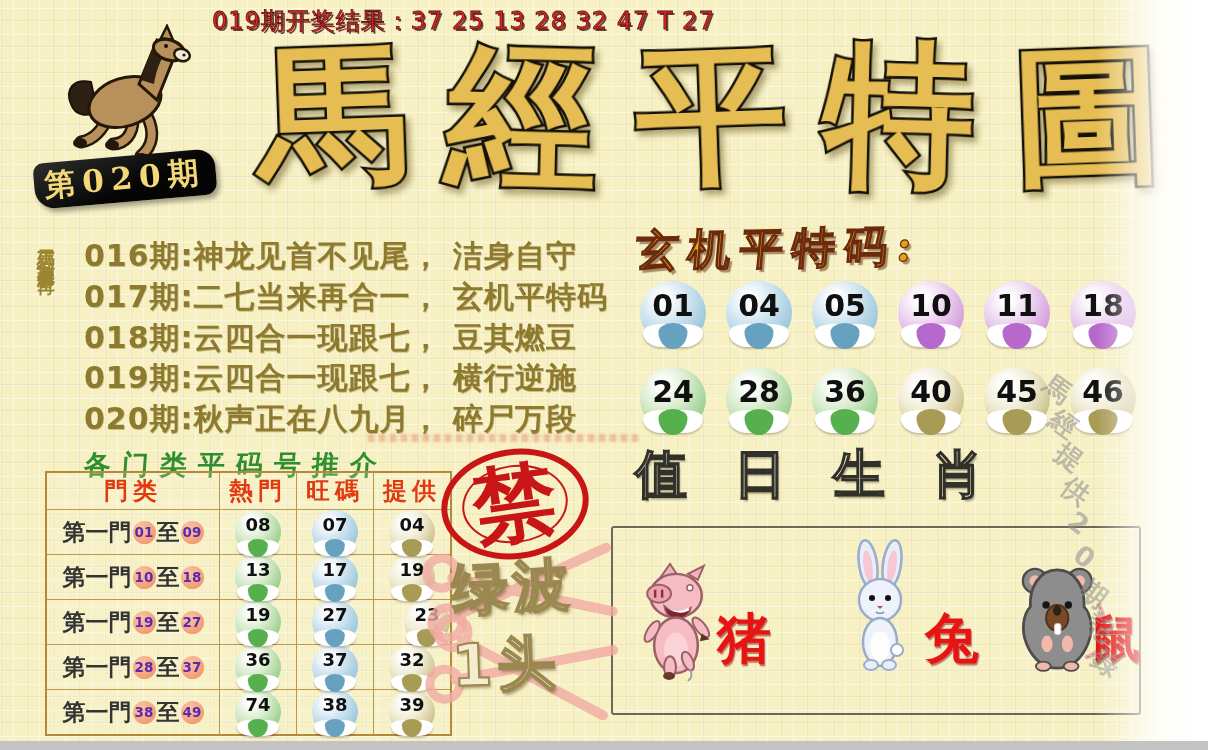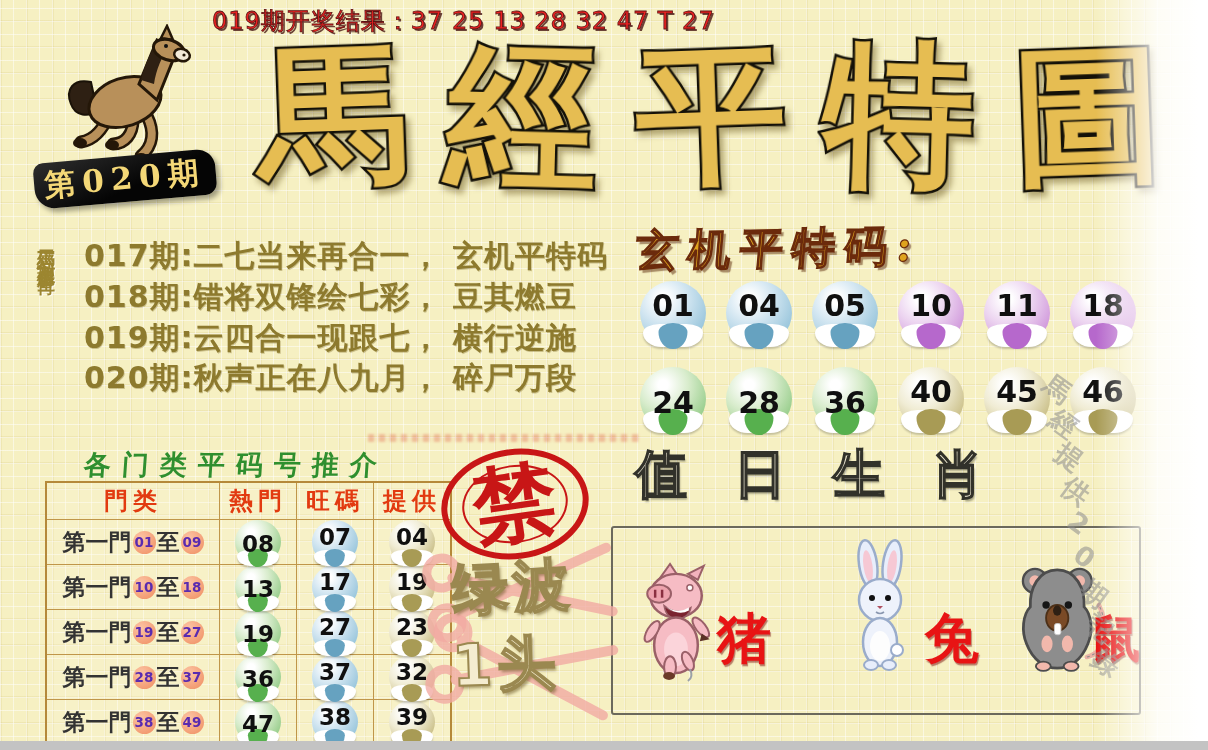--- a/index.html
+++ b/index.html
@@ -41,21 +41,21 @@
     font-size:18px;font-weight:bold;color:#9c8630;letter-spacing:3.5px;
     text-shadow:1px 1px 0 rgba(255,255,255,.7);}
   .verses{left:84px;top:236px;line-height:40.8px;white-space:nowrap;}
   .verse-line{font-size:30px;font-weight:bold;color:#8d7a2e;letter-spacing:1px;
     text-shadow:.6px .6px 0 rgba(120,100,30,.35);}
   .faint-strip{left:368px;top:434px;width:272px;height:8px;opacity:.6;filter:blur(1px);
     background:repeating-linear-gradient(90deg, rgba(220,60,40,.45) 0 6px, rgba(220,60,40,.07) 6px 11px);}
 
   .table-title{left:84px;top:447px;font-size:27px;font-weight:bold;color:#2f8f2f;
     letter-spacing:11px;transform:skewX(-4deg);white-space:nowrap;}
-  .gate-table{left:45px;top:481px;border-collapse:collapse;background:rgba(255,252,220,.18);padding-left:20px;}
+  .gate-table{left:45px;top:471px;border-collapse:collapse;background:rgba(255,252,220,.18);padding-left:20px;}
   .gate-table,
   .gate-table th,.gate-table td{border:1.6px solid #c0964a;}
   .gate-table{border:2.5px solid #b5893a;}
   .gate-table th{width:72px;height:36px;font-size:24px;color:#e23a10;letter-spacing:5px;font-weight:bold;padding:0 2px;}
   .gate-table th.gcol{width:168px;}
   .gate-table td{height:38px;text-align:center;padding:0;}
   .gate-cell{display:flex;align-items:center;justify-content:center;gap:1px;
     font-size:23px;font-weight:bold;color:#333;}
   .range-circle{display:inline-flex;align-items:center;justify-content:center;width:23px;height:23px;
     border-radius:50%;background:radial-gradient(circle at 35% 30%, #fcc4a4, #ef8d60);
@@ -64,26 +64,26 @@
   .ball{position:relative;width:66px;height:64px;border-radius:50%;display:flex;justify-content:center;flex:0 0 auto;}
   .ball .num{position:relative;z-index:3;margin-top:7px;font-size:30px;font-weight:bold;color:#101010;}
   .ball .cradle{position:absolute;z-index:1;bottom:-2px;left:5%;width:90%;height:36%;background:#fff;
     border-radius:45% 45% 50% 50% / 60% 60% 100% 100%;box-shadow:0 2px 2px rgba(0,0,0,.2);}
   .ball .drop{position:absolute;z-index:2;bottom:-7%;left:50%;transform:translateX(-50%);
     width:44%;height:42%;border-radius:50% 50% 50% 50% / 35% 35% 65% 65%;}
   .ball.blue{background:radial-gradient(circle at 35% 28%, #fff 8%, #cfe4f0 40%, #8fc0d8 85%, #6ea7c4 100%);}
   .ball.blue .drop{background:#66a2c0;}
   .ball.purple{background:radial-gradient(circle at 35% 28%, #fff 8%, #ecd4f0 40%, #cc8fd8 85%, #b668cc 100%);}
   .ball.purple .drop{background:#b668cc;}
-  .ball.green{background:radial-gradient(circle at 35% 28%, #fff 8%, #d8eccc 40%, #8cc880 85%, #57b04e 100%);align-items:center;}
+  .ball.green{background:radial-gradient(circle at 35% 28%, #fff 8%, #d8eccc 40%, #8cc880 85%, #57b04e 100%);}
   .ball.green .drop{background:#57b04e;}
   .ball.khaki{background:radial-gradient(circle at 35% 28%, #fff 8%, #f0ecd4 40%, #c4b87c 85%, #a89b55 100%);}
   .ball.khaki .drop{background:#a89b55;}
   .ball.small{width:46px;height:44px;}
-  .ball.small .num{margin-top:4px;font-size:23px;}
+  .ball.small .num{margin-top:4px;font-size:18px;}
 
   .mystery-title{left:636px;top:220px;font-size:43px;font-weight:bold;color:#dfa31d;white-space:nowrap;
     font-family:"DejaVu Serif","Liberation Serif",serif;-webkit-text-stroke:1.2px #6b2a0c;
     letter-spacing:9px;transform:skewX(-6deg) rotate(-1deg);text-shadow:3px 3px 1px rgba(90,40,10,.5);}
   .ball-row{display:flex;gap:20px;}
   .ball-row.r0{left:640px;top:281px;}
   .ball-row.r1{left:640px;top:367px;}
 
   .stamp{left:441px;top:449px;width:148px;height:110px;transform:rotate(-8deg);z-index:7;}
   .stamp-outer{width:100%;height:100%;border:6px solid #c81616;border-radius:50%;
@@ -156,22 +156,23 @@
       <span class="tchar">馬</span>
       <span class="tchar">經</span>
       <span class="tchar">平</span>
       <span class="tchar">特</span>
       <span class="tchar">圖</span>
     </div>
 
   <div class="abs side-motto">馬經一句玄機解生肖</div>
 
   <div class="abs verses" id="verse-list">
+      <div class="verse-line">016期:神龙见首不见尾， 洁身自守</div>
       <div class="verse-line">017期:二七当来再合一， 玄机平特码</div>
-      <div class="verse-line">018期:错将双锋绘七彩， 豆其燃豆</div>
+      <div class="verse-line">018期:云四合一现跟七， 豆其燃豆</div>
       <div class="verse-line">019期:云四合一现跟七， 横行逆施</div>
       <div class="verse-line">020期:秋声正在八九月， 碎尸万段</div>
     </div>
 
   <div class="abs faint-strip"></div>
 
   <div class="abs table-title">各门类平码号推介</div>
 
   <table class="abs gate-table">
     <thead>
@@ -278,21 +279,21 @@
           <td>
             <div style="display: flex; justify-content: center;">
               <div class="ball blue small">
                 <div class="cradle"></div>
                 <div class="drop"></div>
                 <div class="num">27</div>
               </div>
             </div>
           </td>
           <td>
-            <div style="display: flex; justify-content: center;">
+            <div style="display: flex; justify-content: flex-end;">
               <div class="ball khaki small">
                 <div class="cradle"></div>
                 <div class="drop"></div>
                 <div class="num">23</div>
               </div>
             </div>
           </td>
         </tr>
         <tr>
           <td>
@@ -338,21 +339,21 @@
               <span class="range-circle">38</span>
               <span>至</span>
               <span class="range-circle">49</span>
             </div>
           </td>
           <td>
             <div style="display: flex; justify-content: center;">
               <div class="ball green small">
                 <div class="cradle"></div>
                 <div class="drop"></div>
-                <div class="num">47</div>
+                <div class="num">74</div>
               </div>
             </div>
           </td>
           <td>
             <div style="display: flex; justify-content: center;">
               <div class="ball blue small">
                 <div class="cradle"></div>
                 <div class="drop"></div>
                 <div class="num">38</div>
               </div>

